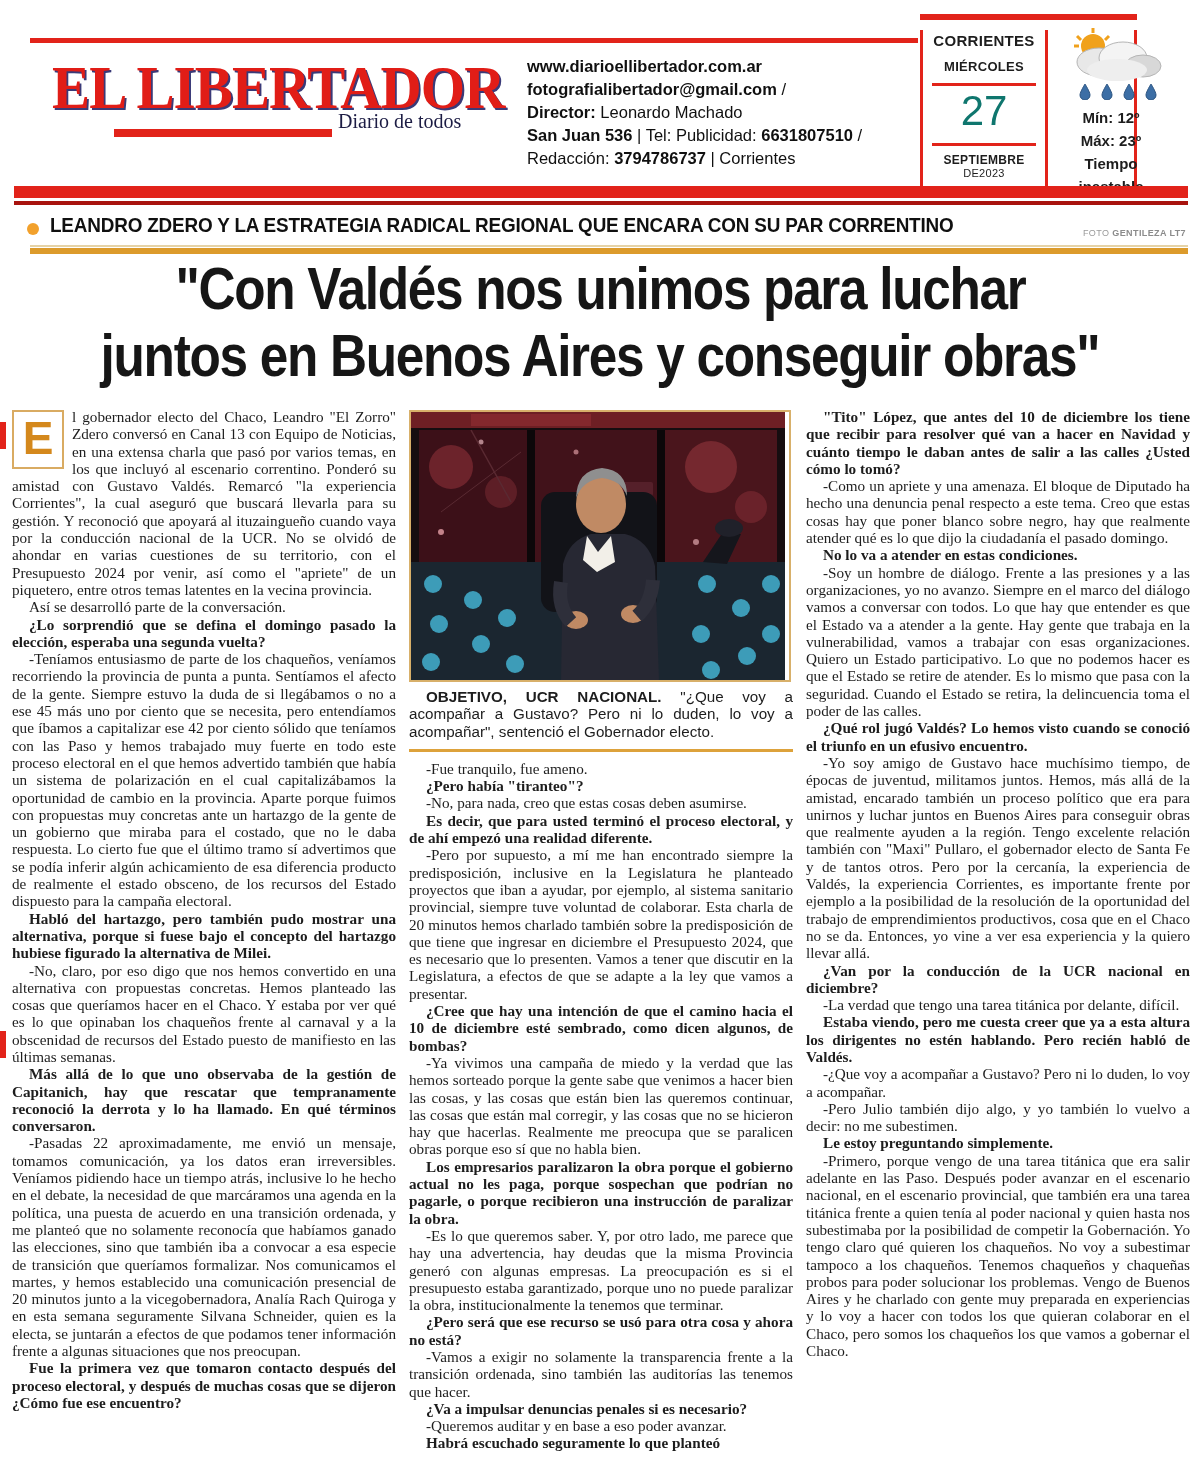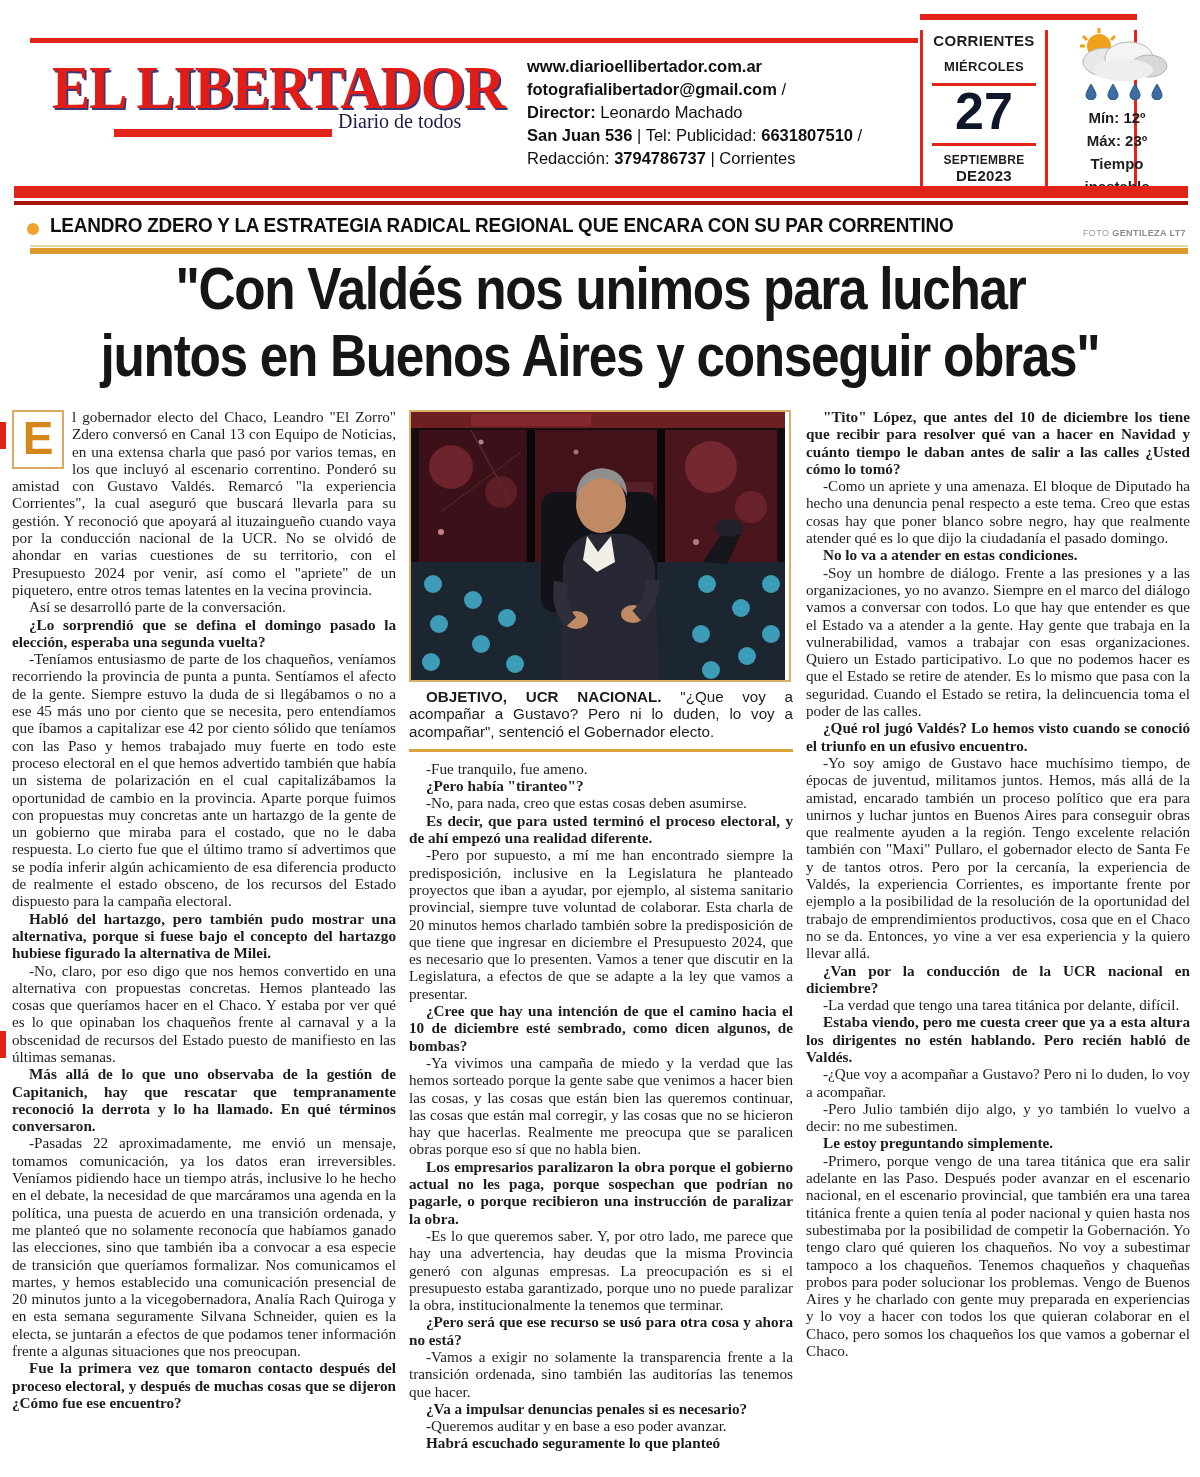--- a/index.html
+++ b/index.html
@@ -17,24 +17,24 @@
            font-size:16.5px;line-height:23px;color:#101010;}
   .contact b{font-weight:bold;}
   
   .weather{position:absolute;left:920px;top:14px;width:217px;height:172px;border-top:6px solid #e2231a;border-bottom:6px solid #e2231a;}
   .weather .vl{position:absolute;top:10px;bottom:6px;width:3px;background:#e2231a;}
   .vl.l{left:0;} .vl.m{left:125px;} .vl.r{right:0;}
   .wdate{position:absolute;left:10px;top:12px;width:108px;text-align:center;font-family:"Liberation Sans","DejaVu Sans",sans-serif;}
   .wcity{font-weight:bold;font-size:15px;letter-spacing:.3px;}
   .wday{font-weight:bold;font-size:13px;margin-top:10px;letter-spacing:.3px;}
   .wrule{height:3px;background:#e2231a;margin:9px 2px 2px 2px;}
-  .wnum{font-weight:bold;font-size:52px;line-height:46px;color:#0f172a;}
+  .wnum{font-weight:normal;font-size:42px;line-height:46px;color:#0f766e;}
   .wmonth{font-size:12px;font-weight:bold;margin-top:7px;letter-spacing:.3px;}
-  .wyear{font-size:15px;font-weight:bold;letter-spacing:.3px;}
-  .wright{position:absolute;left:134px;top:8px;width:126px;text-align:center;font-family:"Liberation Sans","DejaVu Sans",sans-serif;}
+  .wyear{font-size:11px;font-weight:normal;letter-spacing:.3px;}
+  .wright{position:absolute;left:128px;top:8px;width:126px;text-align:center;font-family:"Liberation Sans","DejaVu Sans",sans-serif;}
   .wcond{font-weight:bold;font-size:15px;line-height:19px;margin-top:4px;}
   
   .redbar{position:absolute;left:14px;top:186px;width:1174px;height:12px;background:#e2231a;}
   .redbar2{position:absolute;left:14px;top:201px;width:1174px;height:4px;background:#a8130e;}
   .kicker-dot{position:absolute;left:27px;top:223px;width:12px;height:12px;border-radius:50%;background:#f2a12c;}
   .kicker{position:absolute;left:50px;top:213px;font-family:"Liberation Sans","DejaVu Sans",sans-serif;
           font-weight:bold;font-size:21px;color:#101010;white-space:nowrap;
           transform:scaleX(.9);transform-origin:left center;letter-spacing:-.2px;}
   .credit{position:absolute;right:14px;top:228px;font-family:"Liberation Sans","DejaVu Sans",sans-serif;
           font-size:9px;color:#9a9a9a;letter-spacing:.4px;padding-left:11px;}

